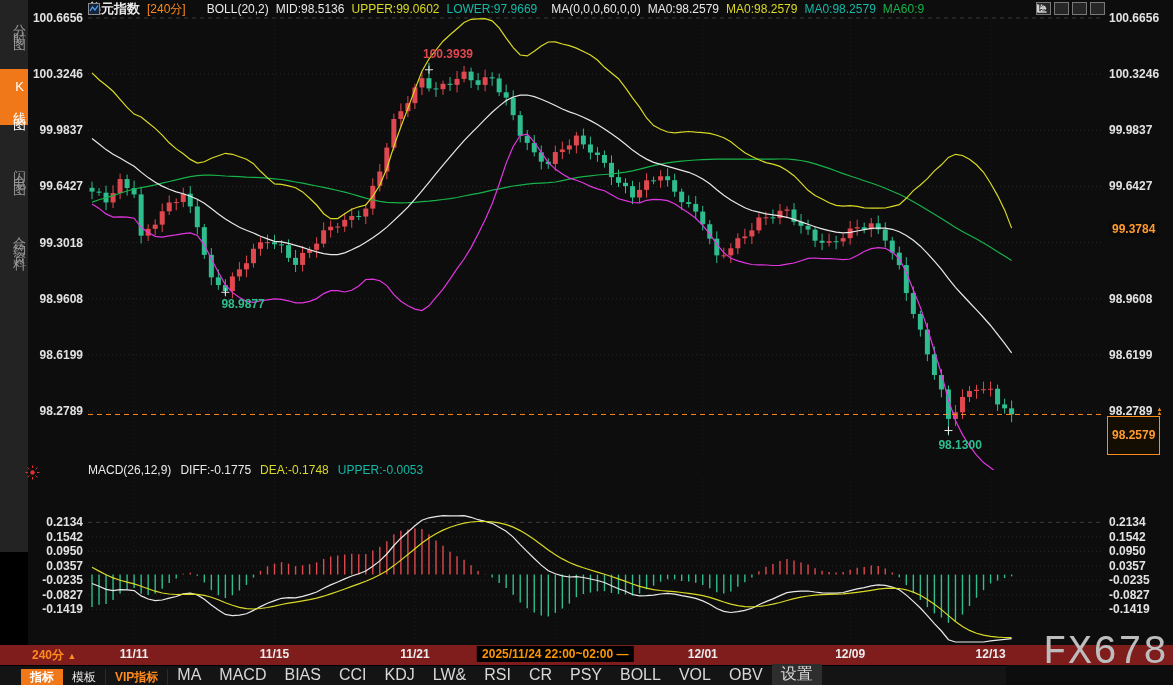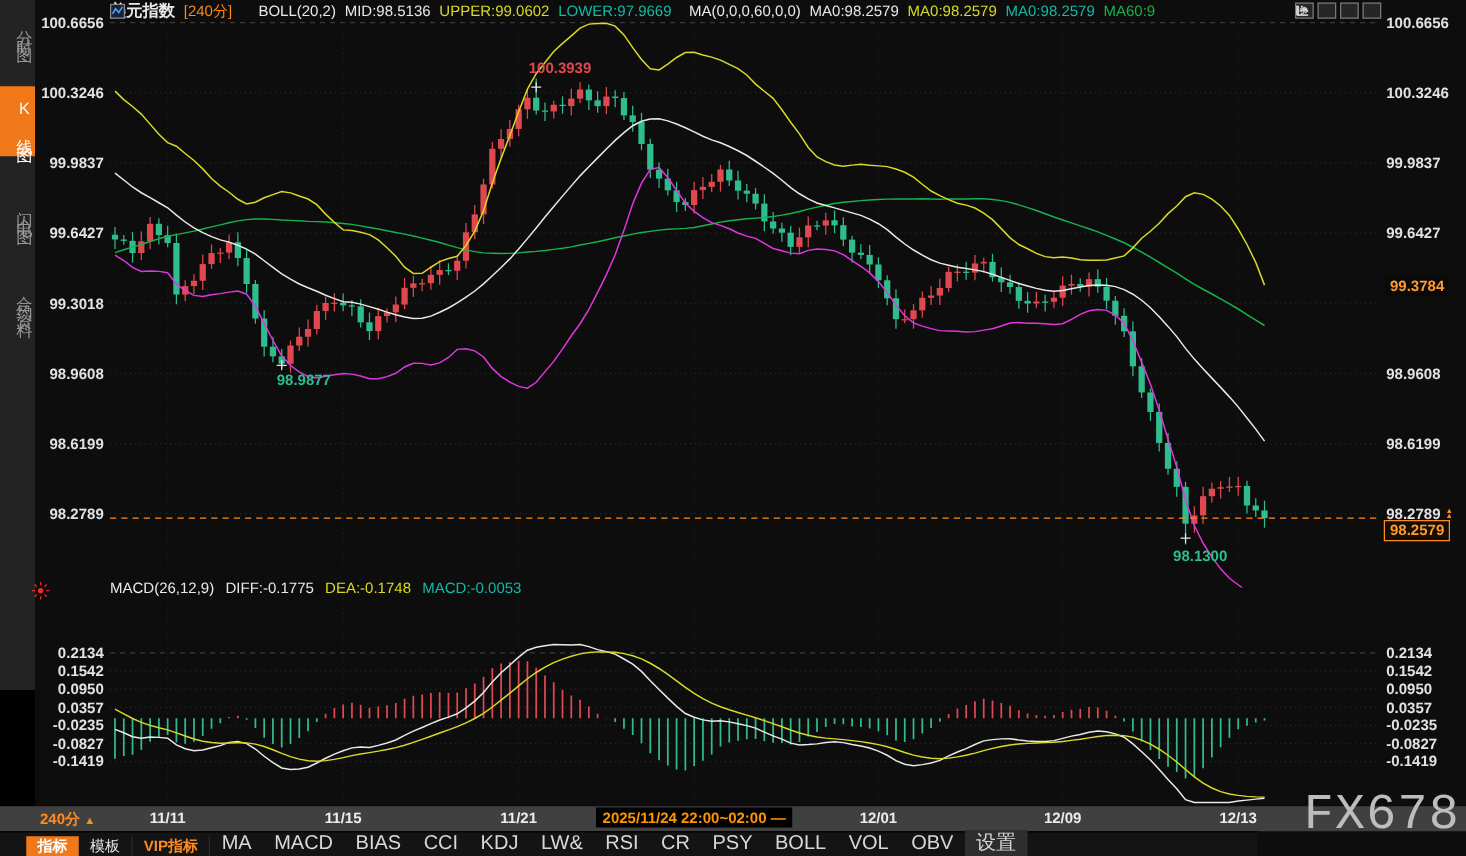--- a/index.html
+++ b/index.html
@@ -30,28 +30,28 @@
   
   .axis-left{position:absolute;left:0;top:0;width:57px;height:648px;z-index:7;}
   .axis-right{position:absolute;left:1078px;top:0;width:67px;height:648px;z-index:7;}
   .ytick{position:absolute;font-size:12px;font-weight:700;color:#e2e2e2;line-height:14px;white-space:nowrap;}
   .axis-left .ytick{right:2px;text-align:right;}
   .axis-right .ytick{left:3px;display:flex;align-items:center;gap:4px;}
   .seek-arrows{display:inline-flex;flex-direction:column;line-height:4px;font-size:6px;color:#ff8a1e;}
   .badge{position:absolute;left:2px;background:#0a0a0a;color:#ff9a2e;font-size:12px;font-weight:700;
     padding:1px 4px;z-index:7;}
   .price-box{position:absolute;left:1px;border:1px solid #ff8a1e;background:#140d02;color:#ff9a2e;
-    font-size:12px;font-weight:700;padding:0 4px;line-height:15px;z-index:7;}
+    font-size:12px;font-weight:700;padding:11px 4px;line-height:15px;z-index:7;}
   
   .ann{position:absolute;font-size:12px;font-weight:700;z-index:5;white-space:nowrap;}
   .ann.red{color:#e0484f;}.ann.green{color:#2fbd8f;}
   .macd-header{position:absolute;left:60px;top:463px;display:flex;gap:9px;font-size:12px;z-index:8;white-space:nowrap;}
   .alert-ic{position:absolute;left:-3px;top:465px;z-index:8;}
   
-  .xaxis-row{position:absolute;left:0;top:645px;width:1173px;height:20px;background:#404040;z-index:10;}
+  .xaxis-row{position:absolute;left:0;top:645px;width:1173px;height:20px;background:#7f1d1d;z-index:10;}
   .period-lbl{position:absolute;left:32px;top:2px;font-size:12px;font-weight:700;color:#ff8a1e;cursor:pointer;}
   .period-lbl .tri{font-size:9px;}
   .xtick{position:absolute;top:2px;transform:translateX(-50%);font-size:12px;font-weight:700;color:#ececec;}
   .xcross{position:absolute;top:1px;transform:translateX(-50%);font-size:12px;font-weight:700;
     color:#ff9500;background:#000;padding:1px 5px;white-space:nowrap;}
   .toolbar{position:absolute;left:0;top:665px;width:1006px;height:20px;background:#141414;
     border-top:1px solid #000;display:flex;align-items:flex-end;z-index:10;font-size:12px;}
   .corner-box{width:20px;background:#161616;border-right:1px solid #2b2b2b;}
   .tb-tab{display:flex;align-items:center;padding:0 9px;color:#e6e6e6;cursor:pointer;}
   .tb-tab.selected{background:#f07818;color:#fff;font-weight:700;}
@@ -645,21 +645,21 @@
     </div>
 
   <div class="ann red" id="ann-high" style="left: 394.96px; top: 46.7381px;">100.3939</div>
   <div class="ann green" id="ann-low1" style="left: 193.38px; top: 297.283px;">98.9877</div>
   <div class="ann green" id="ann-low2" style="left: 910.44px; top: 437.512px;">98.1300</div>
 
   <div class="macd-header">
     <span class="c-white">MACD(26,12,9)</span>
     <span class="c-white">DIFF:-0.1775</span>
     <span class="c-yellow">DEA:-0.1748</span>
-    <span class="c-magenta">MACD:-0.0053</span>
+    <span class="c-magenta">UPPER:-0.0053</span>
   </div>
 
   <div class="alert-ic">
     <svg width="15" height="15" viewBox="0 0 15 15">
       <circle cx="7.5" cy="7.5" r="2.2" fill="#e03030"></circle>
       <g stroke="#e03030" stroke-width="1">
         <path d="M7.5,0.5V3M7.5,12V14.5M0.5,7.5H3M12,7.5H14.5M2.6,2.6L4.4,4.4M10.6,10.6L12.4,12.4M12.4,2.6L10.6,4.4M4.4,10.6L2.6,12.4"></path>
       </g>
     </svg>
   </div>

